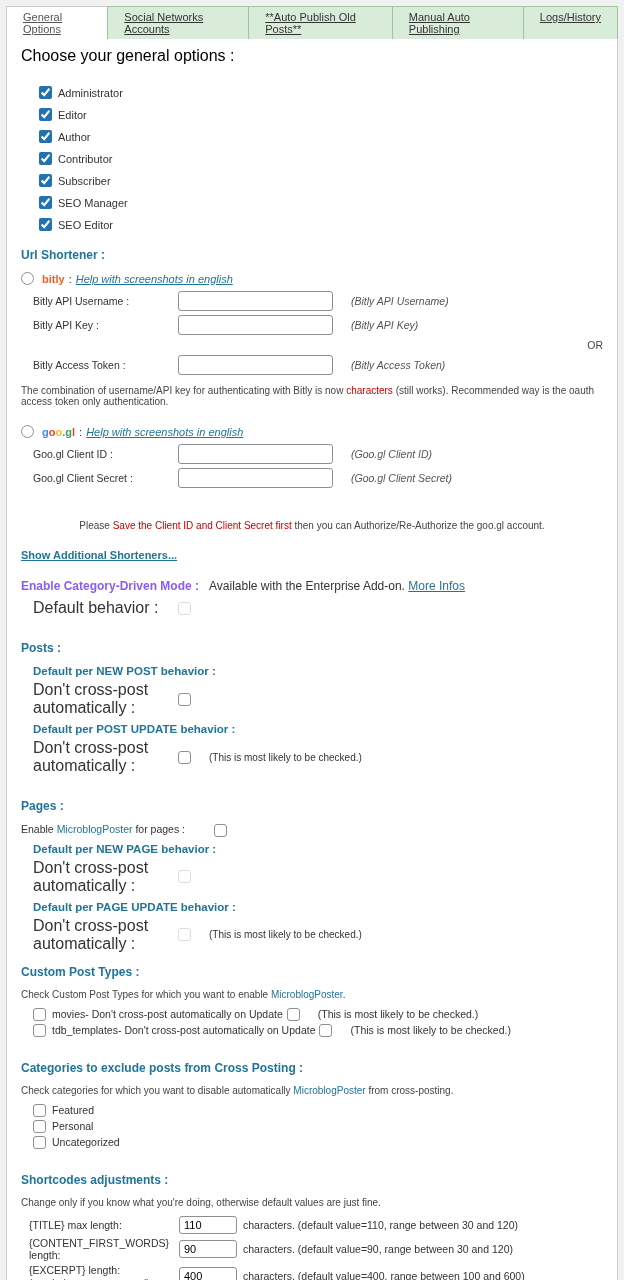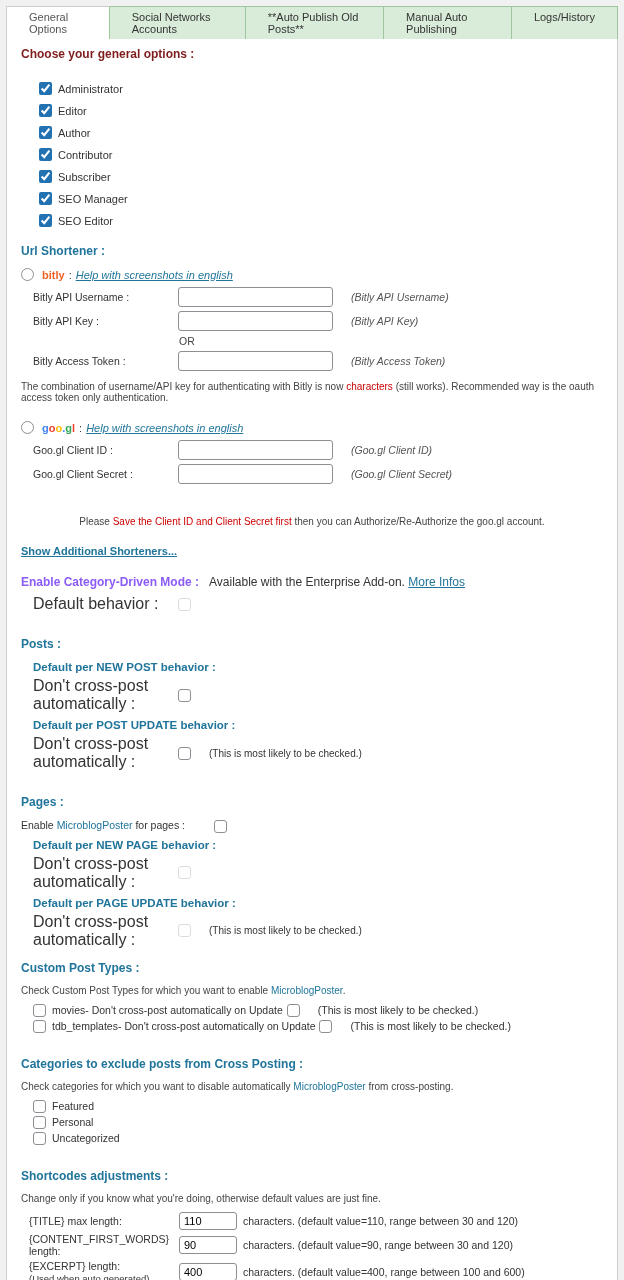--- a/index.html
+++ b/index.html
@@ -19,52 +19,53 @@
     margin-top: 18px;
   }
   .tabs {
     position: absolute;
     top: -19px;
     left: -1px;
     display: flex;
     font-size: 11px;
   }
   .tab {
-    padding: 4px 22px;
+    padding: 4px 16px;
     border: 1px solid #9ec79e;
     border-bottom: none;
     background: #d9ecd9;
     margin-right: -1px;
     cursor: pointer;
     color: #333;
+    text-decoration: underline;
   }
   .tab.active {
     background: #fff;
     border-color: #ccc;
     color: #555;
   }
-  h4.intro { font-size: 12px; font-weight: bold; color: #7f1d1d; margin: 10px 0 18px 0; }
+  h4.intro { font-size: 16px; font-weight: normal; color: #000000; margin: 10px 0 18px 0; }
   .section-heading {
     color: #21759b;
     font-weight: bold;
     font-size: 12px;
     margin: 14px 0 10px 0;
   }
   .role-row { display:flex; align-items:center; margin: 3px 0 3px 14px; }
   .role-row input[type=checkbox] { accent-color:#2271b1; margin-right:6px; width:13px; height:13px;}
   .field-row {
     display:flex; align-items:center; margin:4px 0 4px 12px;
   }
   .field-label { width: 145px; font-size:10.5px; color:#333;}
   .text-input {
     width: 155px; height:20px; border:1px solid #8c8f94;
     border-radius:3px; background:#fff; font-size:11px; padding:2px 5px;
   }
   .hint { font-style:italic; color:#555; font-size:10.5px; margin-left:18px;}
-  .or-row { margin-left:158px; font-size:10.5px; color:#444;}
+  .or-row { margin-left:158px; font-size:10.5px; color:#444;text-align:right;}
   .note { font-size:10px; color:#444; margin:10px 0;}
   .note .red { color:#c00; }
   .shortener-radio-row { display:flex; align-items:center; margin:6px 0; }
   .radio-circle {
     width:13px; height:13px; border:1px solid #8c8f94; border-radius:50%;
     background:#fff; margin-right:8px; cursor:pointer;
   }
   .bitly-brand { color:#ee6123; font-weight:bold; font-size:11px;}
   .googl-brand { font-size:11px; font-weight:bold;}
   .g-b{color:#4285f4;} .g-r{color:#ea4335;} .g-y{color:#fbbc05;} .g-g{color:#34a853;}

